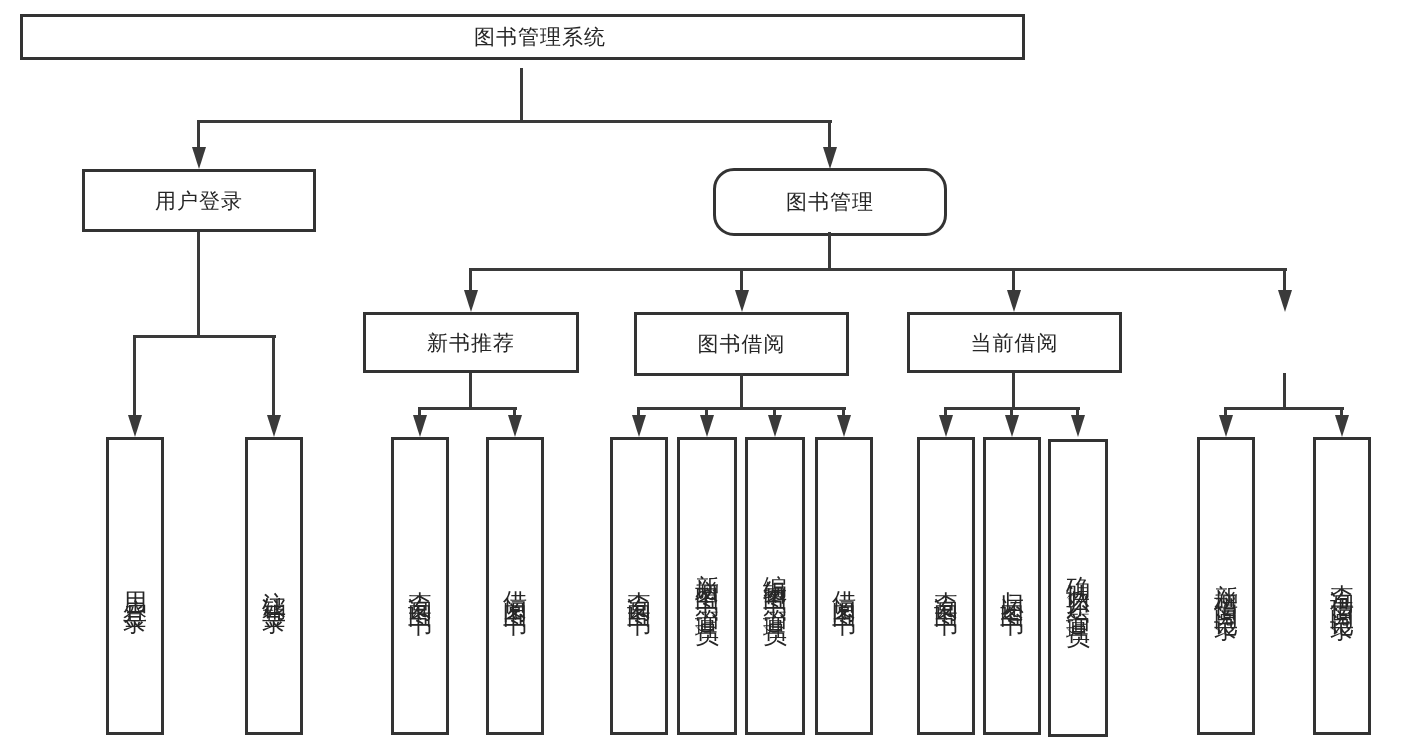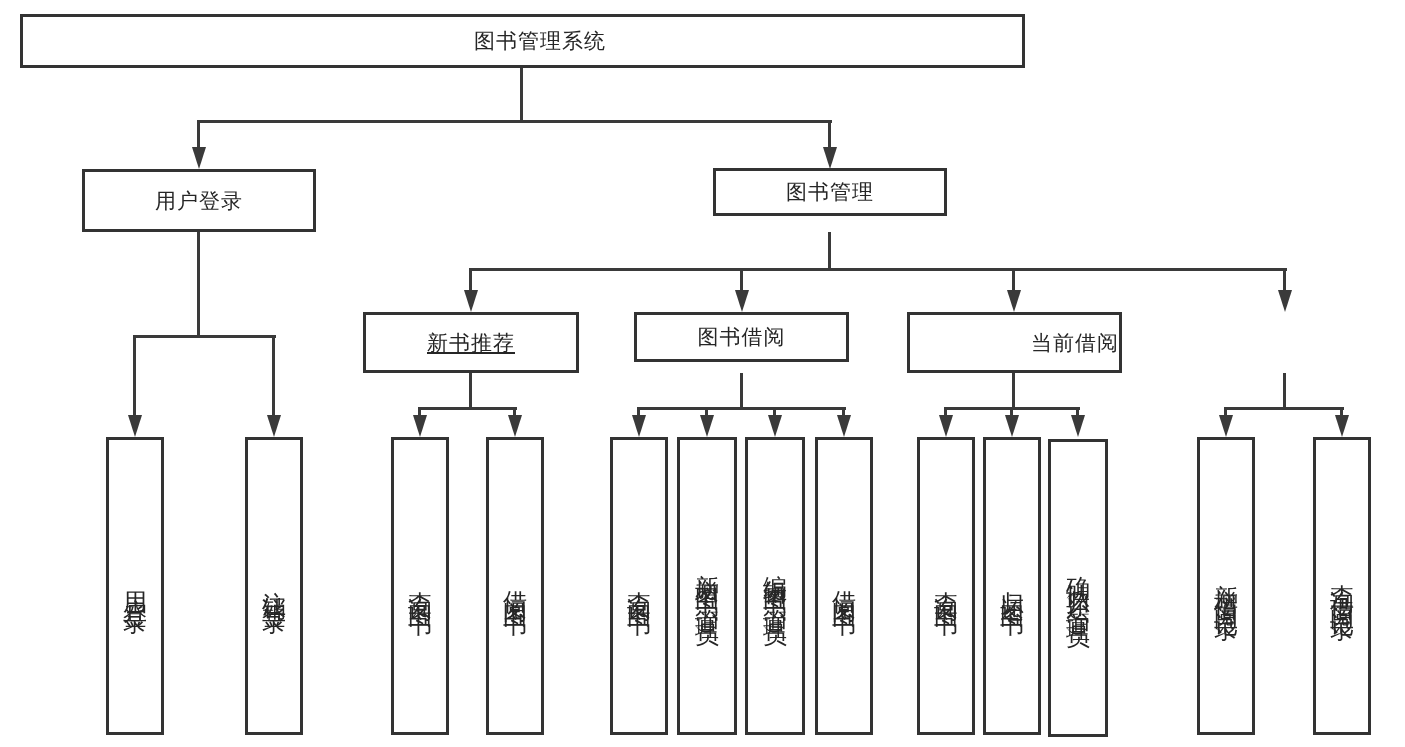--- a/index.html
+++ b/index.html
@@ -28,35 +28,35 @@
   .watermark {
     position:absolute; right:4px; top:710px; font-size:22px; color:#cbcbcb;
     letter-spacing:1px; text-shadow:0 1px 0 #ffffff;
   }
 </style>
 </head>
 <body>
 
 <div class="canvas">
 
-  <div class="box hbox" style="left:20px;top:14px;width:1005px;height:54px;padding-left:35px;">
+  <div class="box hbox" style="left:20px;top:14px;width:1005px;height:46px;padding-left:35px;">
     <span>图书管理系统</span>
   </div>
 
   <div class="vline" style="left:520px;top:68px;height:55px;"></div>
   <div class="hline" style="left:197px;top:120px;width:635px;"></div>
   <div class="vline" style="left:197px;top:120px;height:32px;"></div>
   <div class="arrow" style="left:192px;top:147px;"></div>
   <div class="vline" style="left:828px;top:120px;height:32px;"></div>
   <div class="arrow" style="left:823px;top:147px;"></div>
 
   <div class="box hbox" style="left:82px;top:169px;width:234px;height:63px;">
     <span>用户登录</span>
   </div>
-  <div class="box hbox" style="left:713px;top:168px;width:234px;height:48px;">
+  <div class="box hbox" style="left:713px;top:168px;width:234px;height:68px;border-radius:21px;">
     <span>图书管理</span>
   </div>
 
   <div class="vline" style="left:197px;top:232px;height:106px;"></div>
   <div class="hline" style="left:133px;top:335px;width:143px;"></div>
   <div class="vline" style="left:133px;top:335px;height:85px;"></div>
   <div class="arrow" style="left:128px;top:415px;"></div>
   <div class="vline" style="left:272px;top:335px;height:85px;"></div>
   <div class="arrow" style="left:267px;top:415px;"></div>
 
@@ -64,27 +64,27 @@
   <div class="hline" style="left:469px;top:268px;width:818px;"></div>
   <div class="vline" style="left:469px;top:268px;height:28px;"></div>
   <div class="arrow" style="left:464px;top:290px;"></div>
   <div class="vline" style="left:740px;top:268px;height:28px;"></div>
   <div class="arrow" style="left:735px;top:290px;"></div>
   <div class="vline" style="left:1012px;top:268px;height:28px;"></div>
   <div class="arrow" style="left:1007px;top:290px;"></div>
   <div class="vline" style="left:1283px;top:268px;height:28px;"></div>
   <div class="arrow" style="left:1278px;top:290px;"></div>
 
-  <div class="box hbox" style="left:363px;top:312px;width:216px;height:61px;text-decoration:underline;">
+  <div class="box hbox" style="left:363px;top:312px;width:216px;height:61px;">
     <span>新书推荐</span>
   </div>
-  <div class="box hbox" style="left:634px;top:312px;width:215px;height:50px;">
+  <div class="box hbox" style="left:634px;top:312px;width:215px;height:64px;">
     <span>图书借阅</span>
   </div>
-  <div class="box hbox" style="left:907px;top:312px;width:215px;height:61px;justify-content:flex-end;">
+  <div class="box hbox" style="left:907px;top:312px;width:215px;height:61px;">
     <span>当前借阅</span>
   </div>
 
   <div class="vline" style="left:469px;top:373px;height:37px;"></div>
   <div class="hline" style="left:418px;top:407px;width:99px;"></div>
   <div class="vline" style="left:418px;top:407px;height:14px;"></div>
   <div class="arrow" style="left:413px;top:415px;"></div>
   <div class="vline" style="left:513px;top:407px;height:14px;"></div>
   <div class="arrow" style="left:508px;top:415px;"></div>
 

